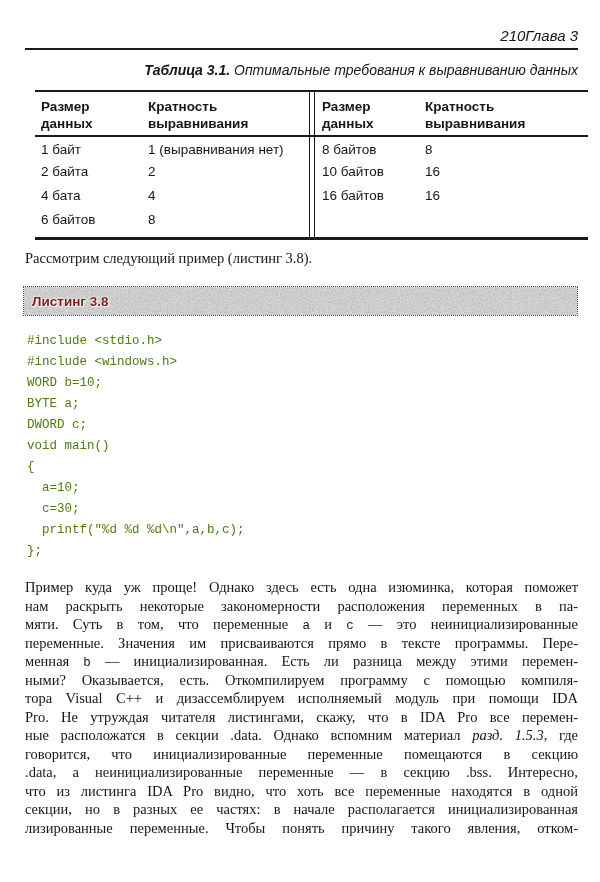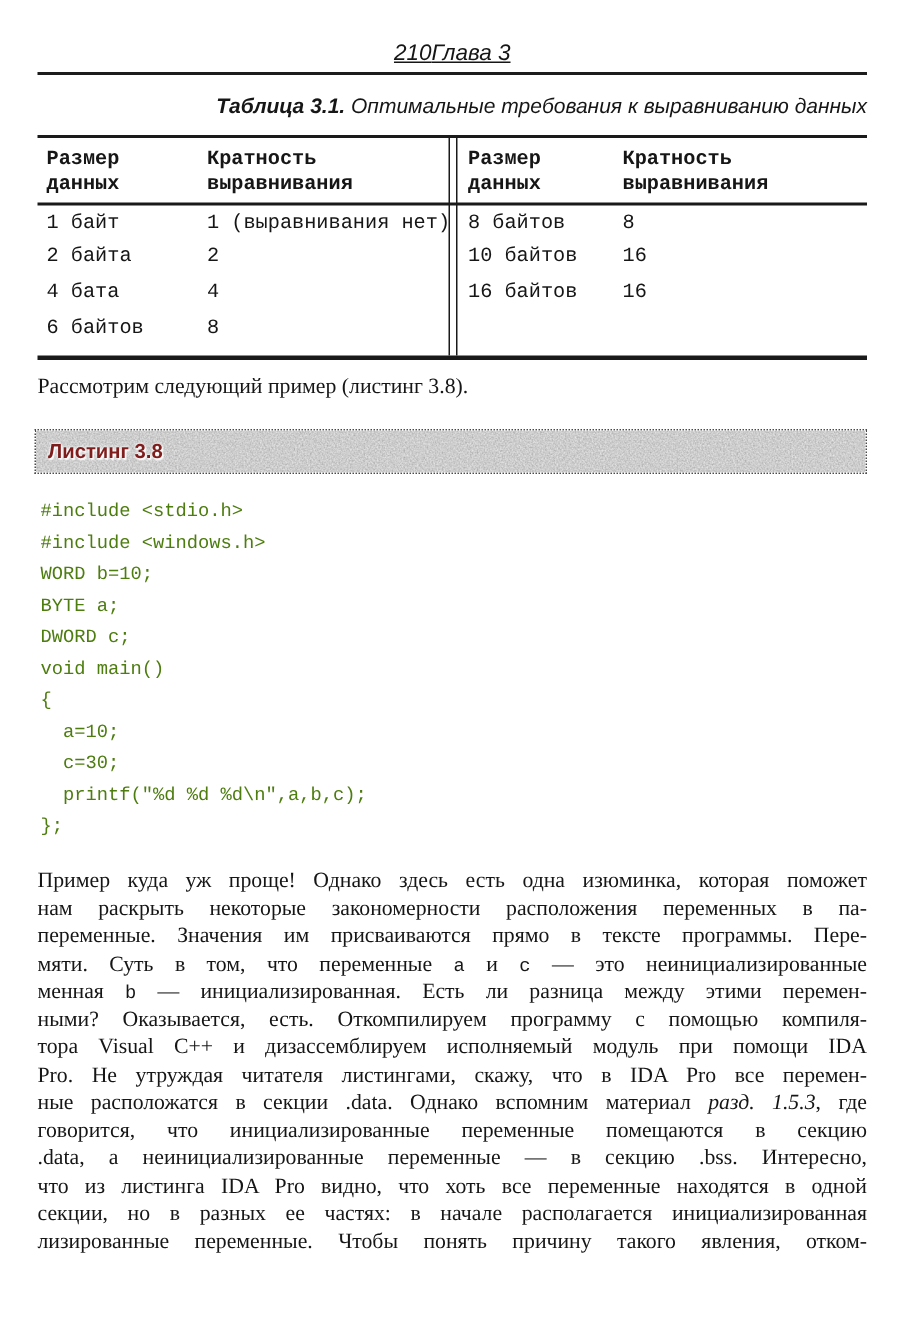--- a/index.html
+++ b/index.html
@@ -7,41 +7,40 @@
     position:relative;
     width:600px;height:882px;
     background:#ffffff;
     color:#161616;
     font-family:"Liberation Serif", serif;
     overflow:hidden;
   }
   
   .running-head{
     position:absolute;left:25px;right:22px;top:27px;
-    display:flex;justify-content:center;align-items:flex-end;
+    display:flex;justify-content:flex-end;align-items:flex-end;
     font-family:"Liberation Sans", sans-serif;
     font-style:italic;font-size:15px;line-height:18px;
     border-bottom:2px solid #1c1c1c;
     padding-bottom:3px;
-    text-decoration:underline;
   }
   
   .table-caption{
     position:absolute;left:25px;right:22px;top:62px;
     text-align:right;
     font-family:"Liberation Sans", sans-serif;
     font-style:italic;font-size:14px;
   }
   .table-caption .cap-label{font-weight:bold;}
   
   .align-table{
-    position:absolute;left:25px;top:90px;width:553px;height:145px;
+    position:absolute;left:35px;top:90px;width:553px;height:145px;
     border-top:2px solid #1a1a1a;
     border-bottom:3px solid #1a1a1a;
-    font-family:Liberation Mono, monospace;
+    font-family:Liberation Sans, sans-serif;
     font-size:13.5px;
   }
   .align-table .cell{position:absolute;line-height:16px;white-space:nowrap;}
   .align-table .th{font-weight:bold;line-height:17px;white-space:normal;}
   .hdr-sep{position:absolute;left:0;right:0;top:43px;height:2px;background:#1a1a1a;}
   .tbl-divider{
     position:absolute;left:274px;top:0;bottom:0;width:6px;
     border-left:1.5px solid #1a1a1a;border-right:1.5px solid #1a1a1a;
     box-sizing:border-box;
   }
@@ -157,22 +156,22 @@
     <div class="code-line">{</div>
     <div class="code-line">  a=10;</div>
     <div class="code-line">  c=30;</div>
     <div class="code-line">  printf("%d %d %d\n",a,b,c);</div>
     <div class="code-line">};</div>
   </div>
 
   <div class="body-par">
       <div class="para-line"><span>Пример куда уж проще! Однако здесь есть одна изюминка, которая поможет</span></div>
       <div class="para-line"><span>нам раскрыть некоторые закономерности расположения переменных в па-</span></div>
+      <div class="para-line"><span>мяти. Суть в том, что переменные </span><span class="mono">a</span><span> и </span><span class="mono">c</span><span> — это неинициализированные</span></div>
       <div class="para-line"><span>переменные. Значения им присваиваются прямо в тексте программы. Пере-</span></div>
-      <div class="para-line"><span>мяти. Суть в том, что переменные </span><span class="mono">a</span><span> и </span><span class="mono">c</span><span> — это неинициализированные</span></div>
       <div class="para-line"><span>менная </span><span class="mono">b</span><span> — инициализированная. Есть ли разница между этими перемен-</span></div>
       <div class="para-line"><span>ными? Оказывается, есть. Откомпилируем программу с помощью компиля-</span></div>
       <div class="para-line"><span>тора Visual C++ и дизассемблируем исполняемый модуль при помощи IDA</span></div>
       <div class="para-line"><span>Pro. Не утруждая читателя листингами, скажу, что в IDA Pro все перемен-</span></div>
       <div class="para-line"><span>ные расположатся в секции .data. Однако вспомним материал </span><span class="italic">разд. 1.5.3</span><span>, где</span></div>
       <div class="para-line"><span>говорится, что инициализированные переменные помещаются в секцию</span></div>
       <div class="para-line"><span>.data, а неинициализированные переменные — в секцию .bss. Интересно,</span></div>
       <div class="para-line"><span>что из листинга IDA Pro видно, что хоть все переменные находятся в одной</span></div>
       <div class="para-line"><span>секции, но в разных ее частях: в начале располагается инициализированная</span></div>
       <div class="para-line"><span>лизированные переменные. Чтобы понять причину такого явления, отком-</span></div>

